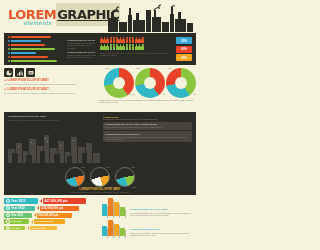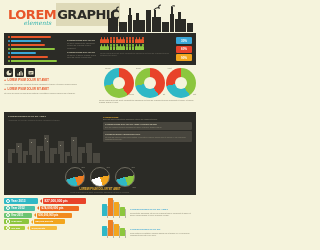--- a/index.html
+++ b/index.html
@@ -9,21 +9,21 @@
     font-family:"Liberation Sans",sans-serif;
     font-size:3px;color:#333;
   }
   .page{position:relative;width:200px;height:250px;box-sizing:border-box;padding:0 4px;}
 
   
   .header{position:relative;height:33px;}
   .title-wrap{position:absolute;left:4px;top:8px;}
   .title{font-family:"DejaVu Sans",sans-serif;font-weight:bold;font-size:13px;letter-spacing:-0.5px;line-height:13px;}
   .title .t-a{color:#e8562a;}
-  .title .t-b{color:#2b2b26;background:#ded9b8;padding:4px 1px;}
+  .title .t-b{color:#2b2b26;background:#ded9b8;padding:4px 1px;text-decoration:underline;}
   .subtitle{font-family:"DejaVu Serif",serif;font-style:italic;color:#36b3ae;font-size:6px;margin-top:-2px;margin-left:16px;}
   .factory{position:absolute;right:2px;top:4px;}
 
   
   .band{background:#2b2b26;position:relative;}
   .band-1{height:32px;padding:3px 4px;box-sizing:border-box;display:flex;gap:3px;}
   .barchart{width:56px;display:flex;flex-direction:column;gap:1.6px;justify-content:center;}
   .hbar-row{display:flex;align-items:center;gap:1px;height:2.6px;}
   .dot{width:2.4px;height:2.4px;border-radius:50%;flex:0 0 auto;}
   .hbar{height:2.4px;border-radius:0 1px 1px 0;}

